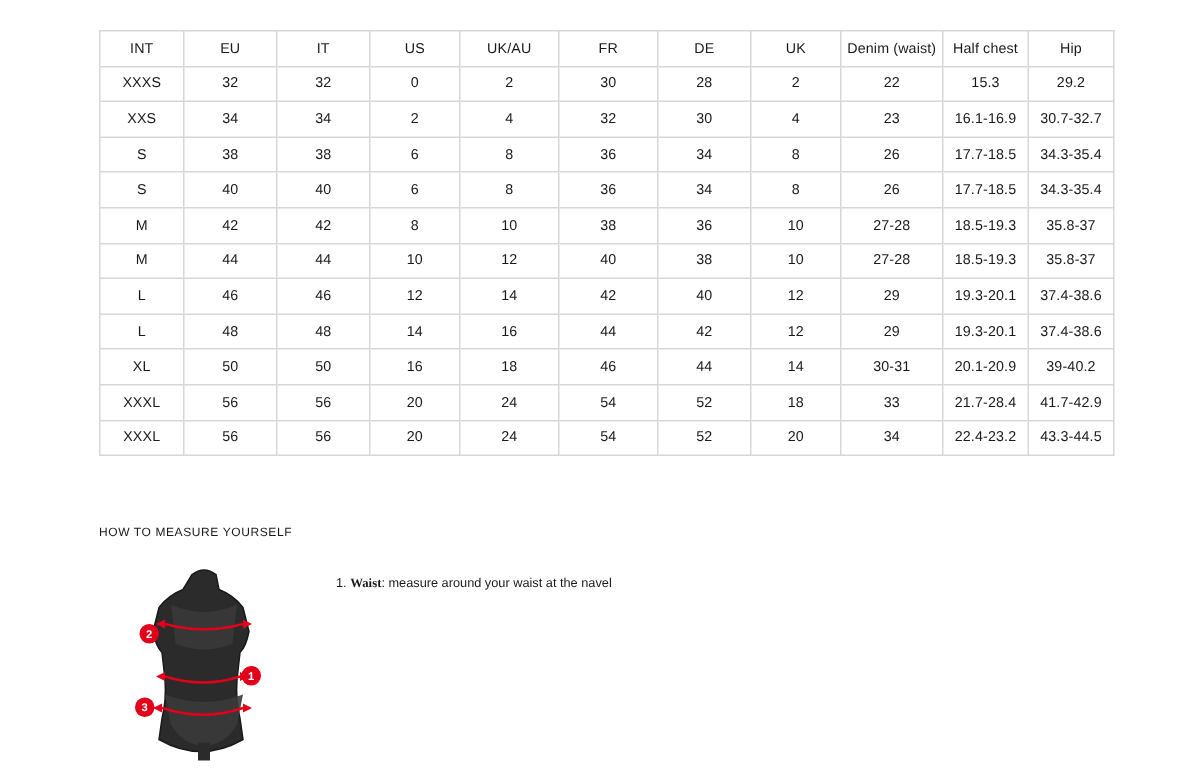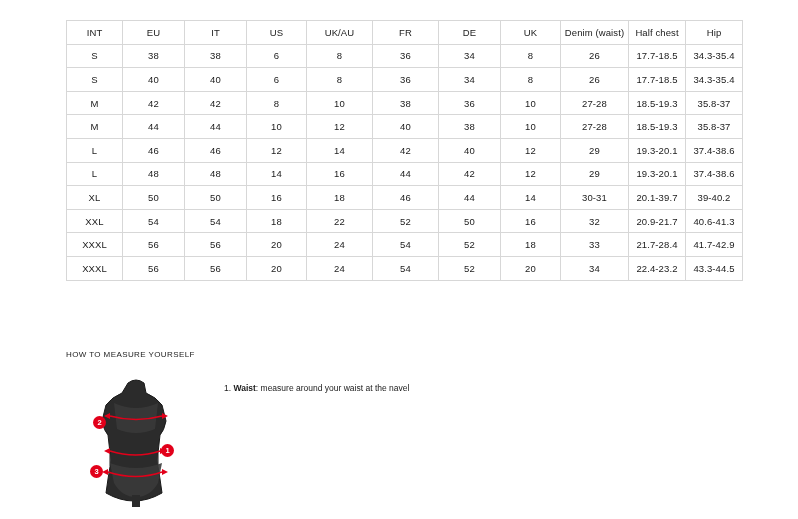--- a/index.html
+++ b/index.html
@@ -91,21 +91,21 @@
     margin-left: 18px;
     padding-top: 14px;
   }
   .instructions p {
     margin: 0 0 12px 0;
     font-size: 8.5px;
     line-height: 1.2;
     color: #1a1a1a;
   }
   .instructions p .num { }
-  .instructions p b { font-weight: bold; }
+  .instructions p b { font-weight: bold; font-family: Liberation Serif, serif; }
 
   .badge {
     position: absolute;
     width: 13px;
     height: 13px;
     border-radius: 50%;
     background: #e2001a;
     color: #ffffff;
     font-size: 7.5px;
     font-weight: bold;
@@ -148,20 +148,46 @@
           <th>FR</th>
           <th>DE</th>
           <th>UK</th>
           <th>Denim (waist)</th>
           <th>Half chest</th>
           <th>Hip</th>
         </tr>
       </thead>
       <tbody>
         <tr>
+          <td>XXXS</td>
+          <td>32</td>
+          <td>32</td>
+          <td>0</td>
+          <td>2</td>
+          <td>30</td>
+          <td>28</td>
+          <td>2</td>
+          <td>22</td>
+          <td>15.3</td>
+          <td>29.2</td>
+        </tr>
+        <tr>
+          <td>XXS</td>
+          <td>34</td>
+          <td>34</td>
+          <td>2</td>
+          <td>4</td>
+          <td>32</td>
+          <td>30</td>
+          <td>4</td>
+          <td>23</td>
+          <td>16.1-16.9</td>
+          <td>30.7-32.7</td>
+        </tr>
+        <tr>
           <td>S</td>
           <td>38</td>
           <td>38</td>
           <td>6</td>
           <td>8</td>
           <td>36</td>
           <td>34</td>
           <td>8</td>
           <td>26</td>
           <td>17.7-18.5</td>
@@ -235,35 +261,22 @@
         <tr>
           <td>XL</td>
           <td>50</td>
           <td>50</td>
           <td>16</td>
           <td>18</td>
           <td>46</td>
           <td>44</td>
           <td>14</td>
           <td>30-31</td>
-          <td>20.1-39.7</td>
+          <td>20.1-20.9</td>
           <td>39-40.2</td>
-        </tr>
-        <tr>
-          <td>XXL</td>
-          <td>54</td>
-          <td>54</td>
-          <td>18</td>
-          <td>22</td>
-          <td>52</td>
-          <td>50</td>
-          <td>16</td>
-          <td>32</td>
-          <td>20.9-21.7</td>
-          <td>40.6-41.3</td>
         </tr>
         <tr>
           <td>XXXL</td>
           <td>56</td>
           <td>56</td>
           <td>20</td>
           <td>24</td>
           <td>54</td>
           <td>52</td>
           <td>18</td>

